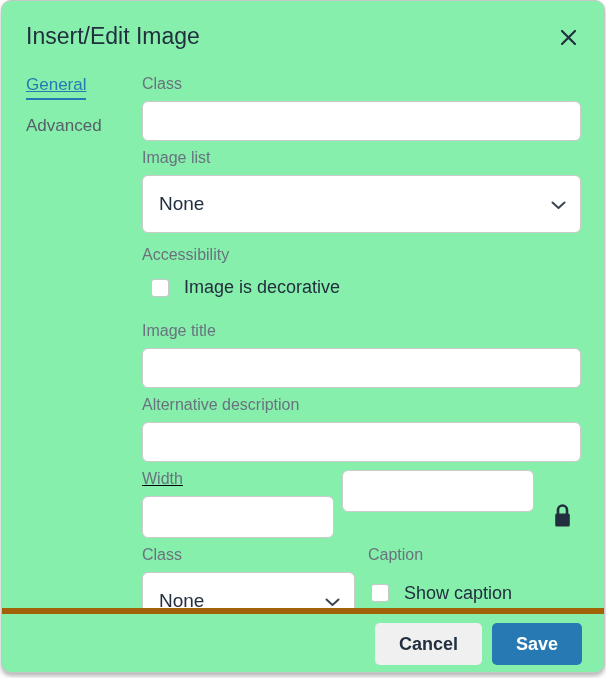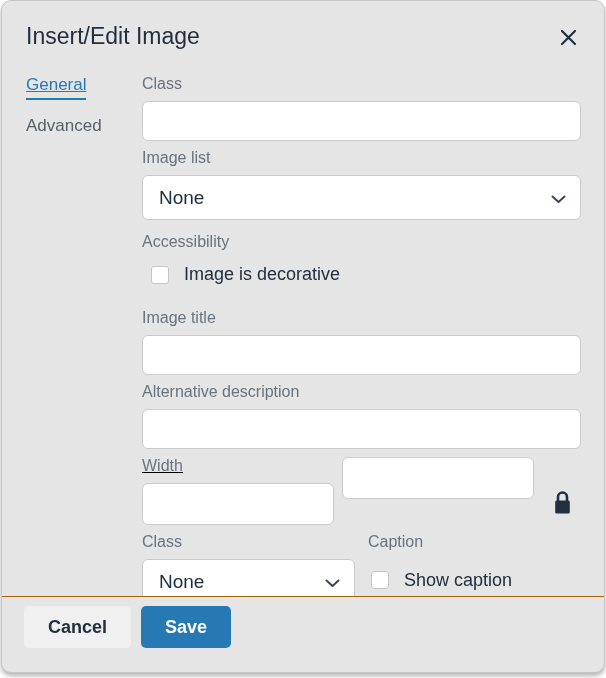--- a/index.html
+++ b/index.html
@@ -3,21 +3,21 @@
 <meta charset="utf-8">
 <style>
   * { box-sizing: border-box; margin: 0; padding: 0; }
   html, body { width: 606px; height: 678px; background: #fdfdfd; }
   body { font-family: "Liberation Sans", sans-serif; }
 
   .dialog {
     width: 604px;
     height: 673px;
     margin: 0 1px;
-    background: #e5e5e5;
+    background: #86efac;
     border: 1px solid #c6c6c6;
     border-radius: 10px;
     box-shadow: 0 3px 4px rgba(0,0,0,0.28);
     display: flex;
     flex-direction: column;
     overflow: hidden;
   }
 
   
   .dialog-header {
@@ -90,21 +90,21 @@
     border-radius: 6px;
     padding: 0 14px;
     font-family: inherit;
     font-size: 18px;
     color: #222f3e;
     background: #fff;
     outline: none;
   }
   .select-box {
     width: 100%;
-    height: 45px;
+    height: 58px;
     border: 1px solid #cbcbcb;
     border-radius: 6px;
     background: #fff;
     display: flex;
     align-items: center;
     justify-content: space-between;
     padding: 0 14px 0 16px;
     font-family: inherit;
     font-size: 19px;
     color: #222f3e;
@@ -152,23 +152,24 @@
     justify-content: center;
   }
 
   .class-caption-row { display: flex; }
   .class-caption-row .col { flex: 1; min-width: 0; }
   .class-caption-row .col + .col { margin-left: 13px; }
   .caption-checkbox-row { padding-left: 3px; height: 42px; display: flex; align-items: center; }
 
   
   .dialog-footer {
-    border-top: 1px solid #a16207;
-    padding: 9px 22px 24px;
-    display: flex;
+    border-top: 6px solid #a16207;
+    padding: 9px 22px 7px;
+    display: flex;
+    justify-content: flex-end;
     align-items: center;
   }
   .btn {
     height: 42px;
     border: none;
     border-radius: 5px;
     font-family: inherit;
     font-size: 18px;
     font-weight: 700;
     padding: 0 24px;

